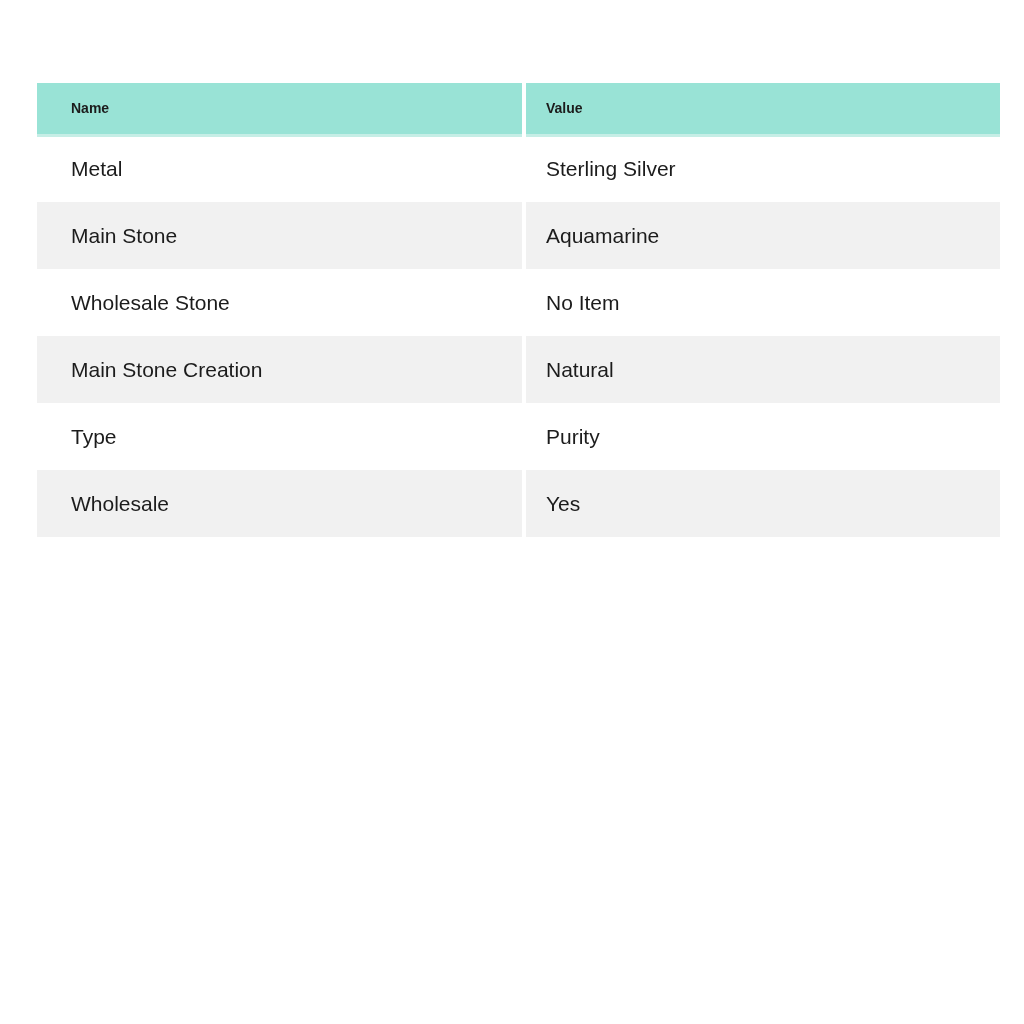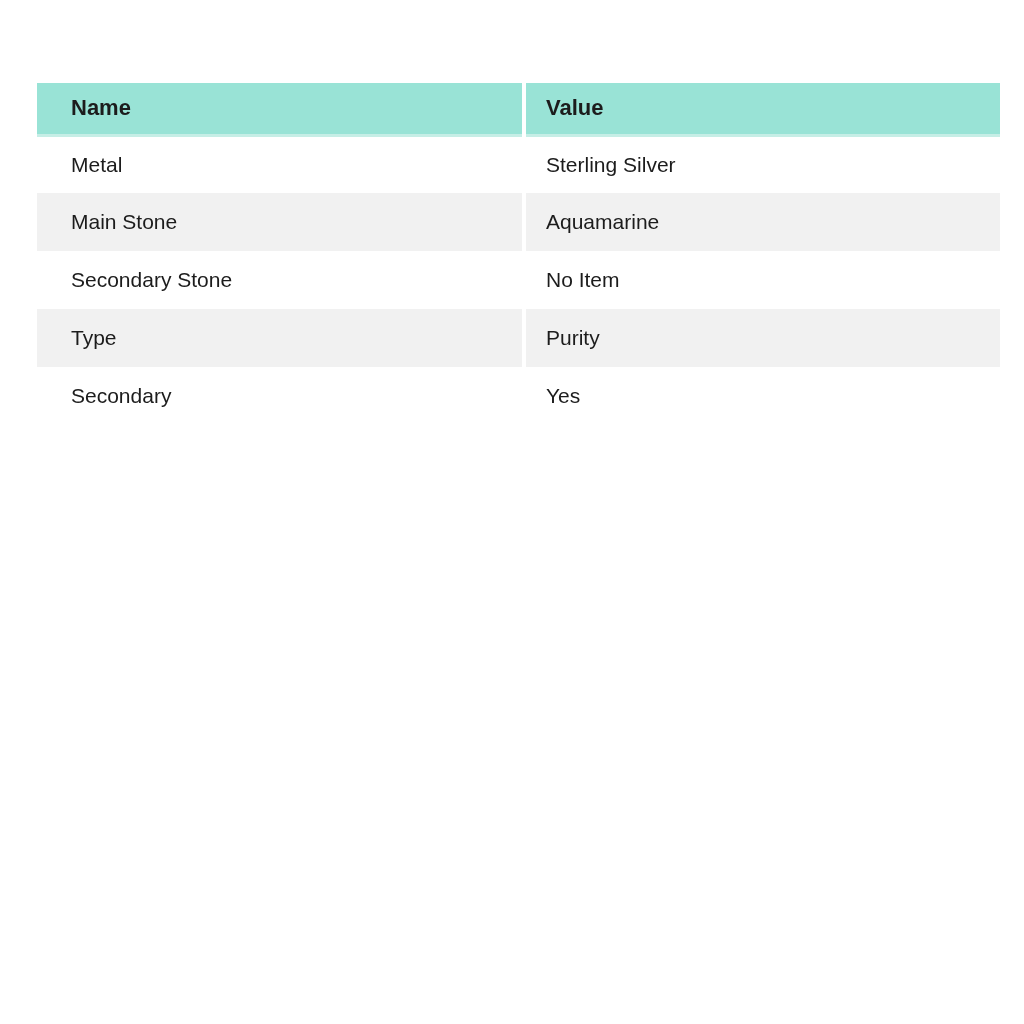--- a/index.html
+++ b/index.html
@@ -32,29 +32,29 @@
     top: 83px;
     width: 963px;
     border-collapse: collapse;
     table-layout: fixed;
   }
   col.c1 { width: 487px; }
   col.c2 { width: 476px; }
   .attr-table th {
     background: var(--header-bg);
     height: 52px;
-    font-size: 22px;
+    font-size: 14px;
     font-weight: 700;
     text-align: left;
     vertical-align: middle;
     padding: 0;
     border-bottom: 3px solid var(--header-border);
   }
   .attr-table td {
-    height: 58px;
+    height: 67px;
     font-size: 21px;
     font-weight: 400;
     text-align: left;
     vertical-align: middle;
     padding: 0;
     background: var(--row-bg);
   }
   .attr-table tbody tr:nth-child(even) td {
     background: var(--stripe-bg);
   }
@@ -86,26 +86,30 @@
     <tbody>
       <tr>
         <td class="name-col">Metal</td>
         <td class="value-col">Sterling Silver</td>
       </tr>
       <tr>
         <td class="name-col">Main Stone</td>
         <td class="value-col">Aquamarine</td>
       </tr>
       <tr>
-        <td class="name-col">Secondary Stone</td>
+        <td class="name-col">Wholesale Stone</td>
         <td class="value-col">No Item</td>
+      </tr>
+      <tr>
+        <td class="name-col">Main Stone Creation</td>
+        <td class="value-col">Natural</td>
       </tr>
       <tr>
         <td class="name-col">Type</td>
         <td class="value-col">Purity</td>
       </tr>
       <tr>
-        <td class="name-col">Secondary</td>
+        <td class="name-col">Wholesale</td>
         <td class="value-col">Yes</td>
       </tr>
     </tbody>
   </table>
 </div>
 
 </body></html>

